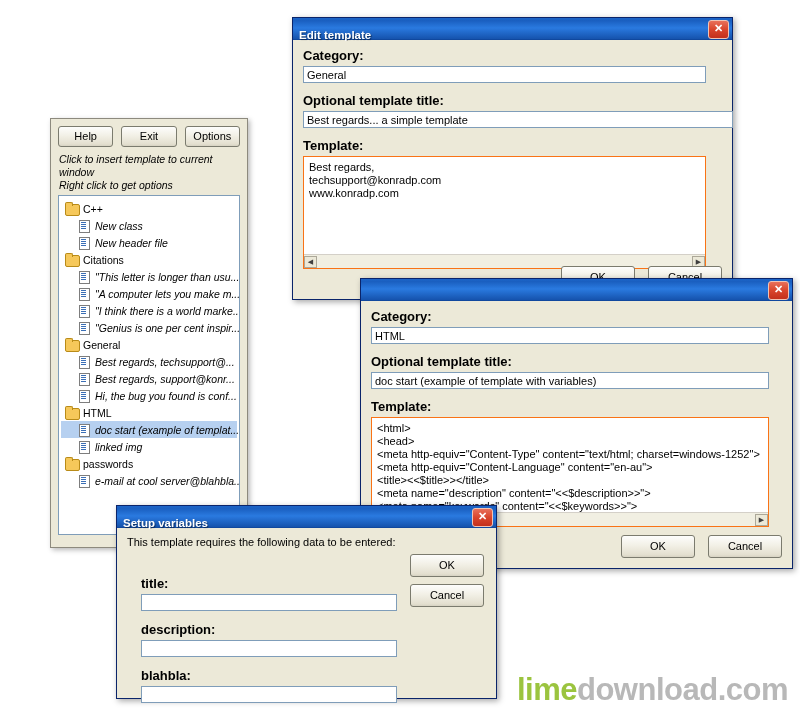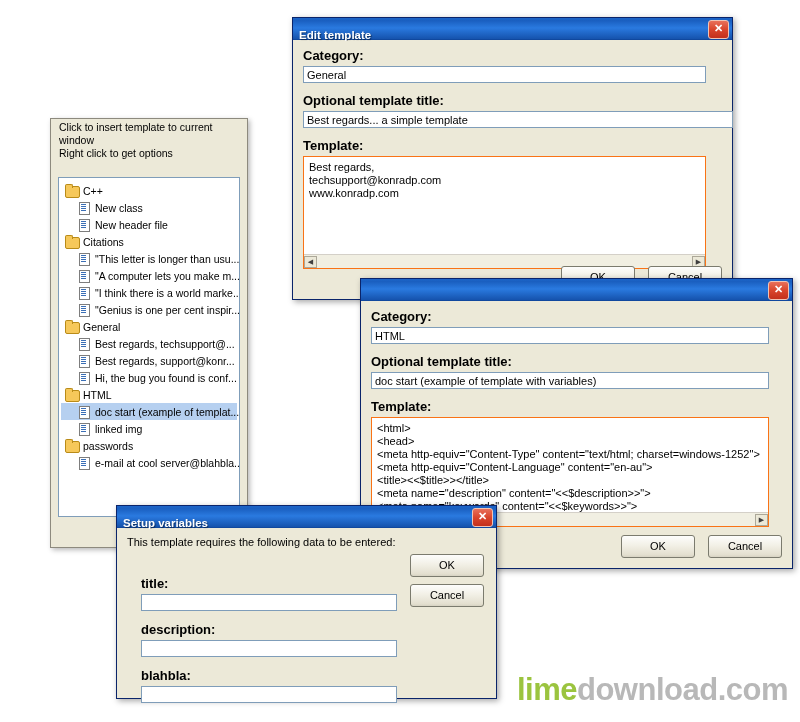--- a/index.html
+++ b/index.html
@@ -144,43 +144,45 @@
     display: flex;
     gap: 8px;
     padding: 7px 7px 4px 7px;
   }
   #main-window .toolbar .btn {
     width: 55px;
     height: 19px;
     line-height: 18px;
   }
   .hint {
-    padding: 2px 8px 17px 8px;
+    padding: 2px 8px 3px 8px;
     font-size: 10.5px;
     line-height: 13px;
+    font-style: italic;
   }
   .tree {
     margin: 0 7px 8px 7px;
     background: #ffffff;
     border: 1px solid #7f9db9;
     height: 340px;
     box-sizing: border-box;
     padding: 4px 2px;
     overflow: hidden;
   }
   .tree-row {
     display: flex;
     align-items: center;
     height: 17px;
     font-size: 10.5px;
     white-space: nowrap;
     padding-left: 4px;
   }
   .tree-row.child {
     padding-left: 16px;
+    font-style: italic;
   }
   .tree-row.selected {
     background: #b6d0f0;
   }
   .ic {
     width: 14px;
     height: 13px;
     margin-right: 4px;
     flex: 0 0 auto;
     position: relative;
@@ -264,20 +266,25 @@
     letter-spacing: -0.5px;
     color: #b8b8b8;
     font-family: Liberation Sans, sans-serif;
   }
   #watermark .lime { color: #9bc43f; }
 </style>
 </head>
 <body>
 
 <div class="window" id="main-window">
+  <div class="toolbar">
+    <div class="btn">Help</div>
+    <div class="btn">Exit</div>
+    <div class="btn">Options</div>
+  </div>
   <div class="hint">
     <div>Click to insert template to current window</div>
     <div>Right click to get options</div>
   </div>
   <div class="tree">
     <div class="tree-row">
       <span class="ic ic-folder"></span>
       <span>C++</span>
     </div>
     <div class="tree-row child">

